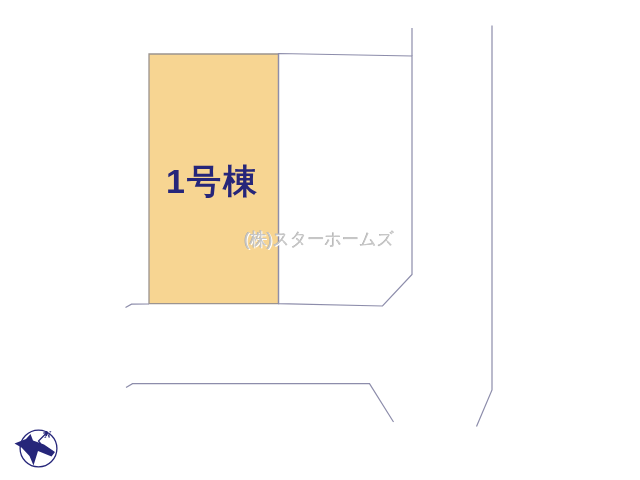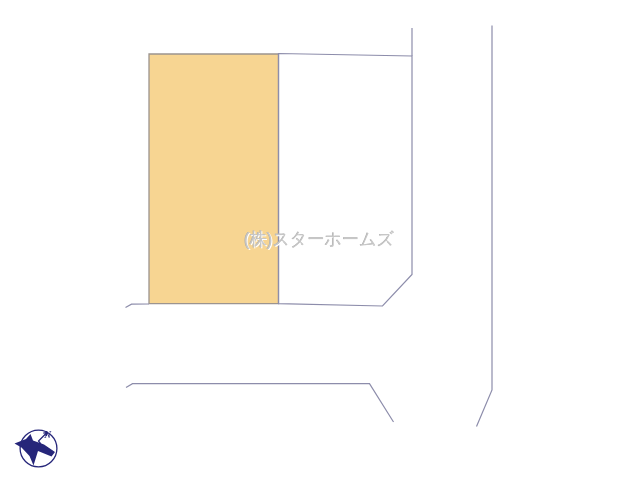--- a/index.html
+++ b/index.html
@@ -94,16 +94,17 @@
 
     <g>
       <circle class="compass-stroke" cx="38.5" cy="448.5" r="18.4"></circle>
       <path class="compass-solid" d="M14.5,443.5 L26,439 L30.5,434 L33,440.5 L44,444.5 L55,452 L51.5,456.5 L38,451 L33.5,465.5 L29.5,456 L21.5,447.5 Z"></path>
       <polyline class="compass-stroke" stroke-width="1.1" points="33.5,452.5 40.5,443.5 38.5,441 47,432.5"></polyline>
       <polyline class="compass-stroke" stroke-width="1.1" points="43.3,433.2 47,432.5 46.2,436.2"></polyline>
       <text class="north-text" x="44" y="437.5">N</text>
     </g>
   </svg>
 
+  <div class="plot-label">1号棟</div>
 
   <div class="watermark">(株)スターホームズ</div>
 
 </div>
 
 </body></html>

